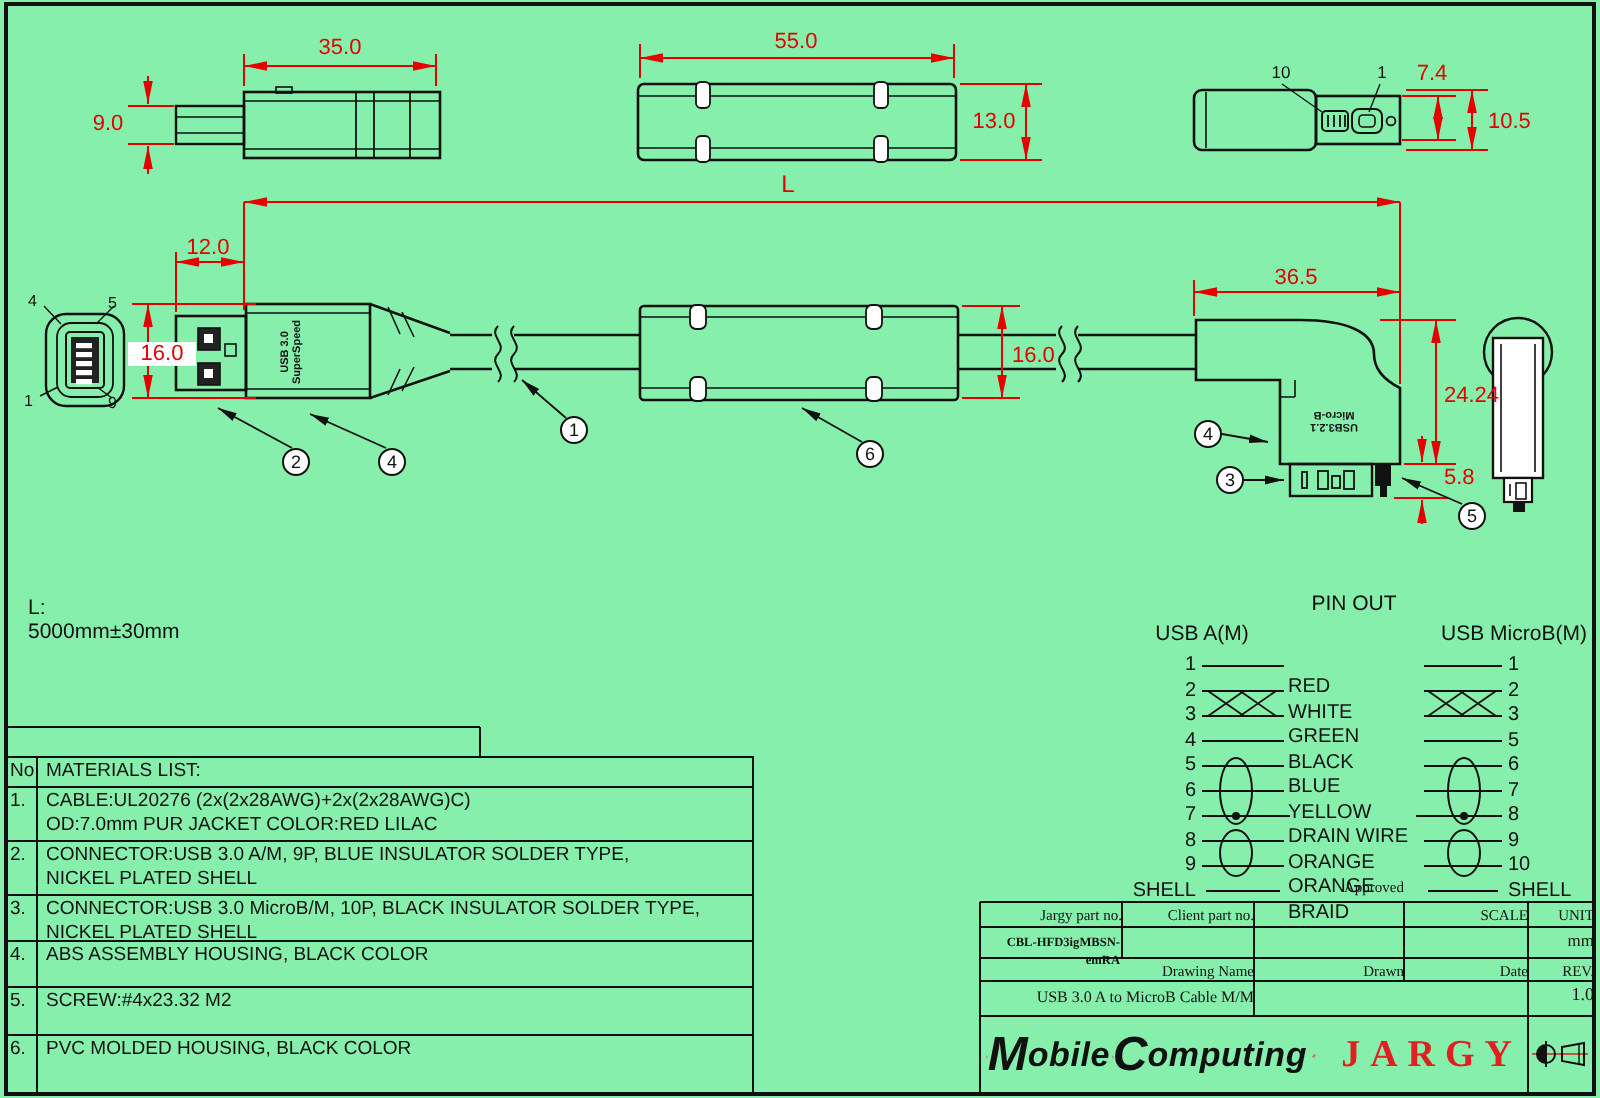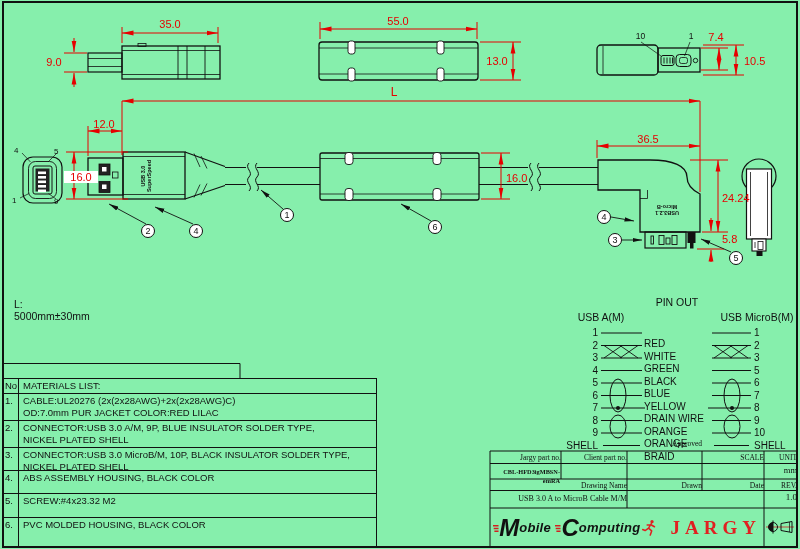--- a/index.html
+++ b/index.html
@@ -27,21 +27,21 @@
   .mat-no{width:16px;border-right:1px solid #111;padding:1px 0 0 2px;box-sizing:border-box;}
   .mat-desc{flex:1;padding:1px 0 0 4px;line-height:11.5px;white-space:pre-line;}
   .po-l{position:absolute;left:558px;width:40px;text-align:right;font-size:10px;line-height:12px;}
   .po-w{position:absolute;left:644px;width:64px;font-size:10px;line-height:12px;margin-top:11px;}
   .po-r{position:absolute;left:754px;width:44px;text-align:left;font-size:10px;line-height:12px;}
   .po-t{position:absolute;font-size:10.5px;line-height:12px;text-align:center;}
   .tb{position:absolute;font-size:7.5px;line-height:9px;text-align:right;font-family:Liberation Serif, serif;}
   .tb.bold{font-weight:bold;font-size:6.3px;}
   .logo{position:absolute;left:493px;top:510px;width:268px;height:36px;display:flex;align-items:center;}
   .logo .big{font-weight:bold;font-style:italic;font-size:24px;line-height:24px;}
-  .logo .sm{font-weight:bold;font-style:italic;font-size:13px;line-height:14px;letter-spacing:.3px;}
+  .logo .sm{font-weight:bold;font-style:italic;font-size:17px;line-height:14px;letter-spacing:.3px;}
   .logo .jargy{color:#e02020;font-family:"Liberation Serif",serif;font-weight:bold;
                font-size:19px;letter-spacing:5px;margin-left:13px;}
 </style>
 </head>
 <body>
 
 <div id="canvas">
 
 <svg class="bg" width="800" height="549" viewBox="0 0 800 549">
   <defs>

